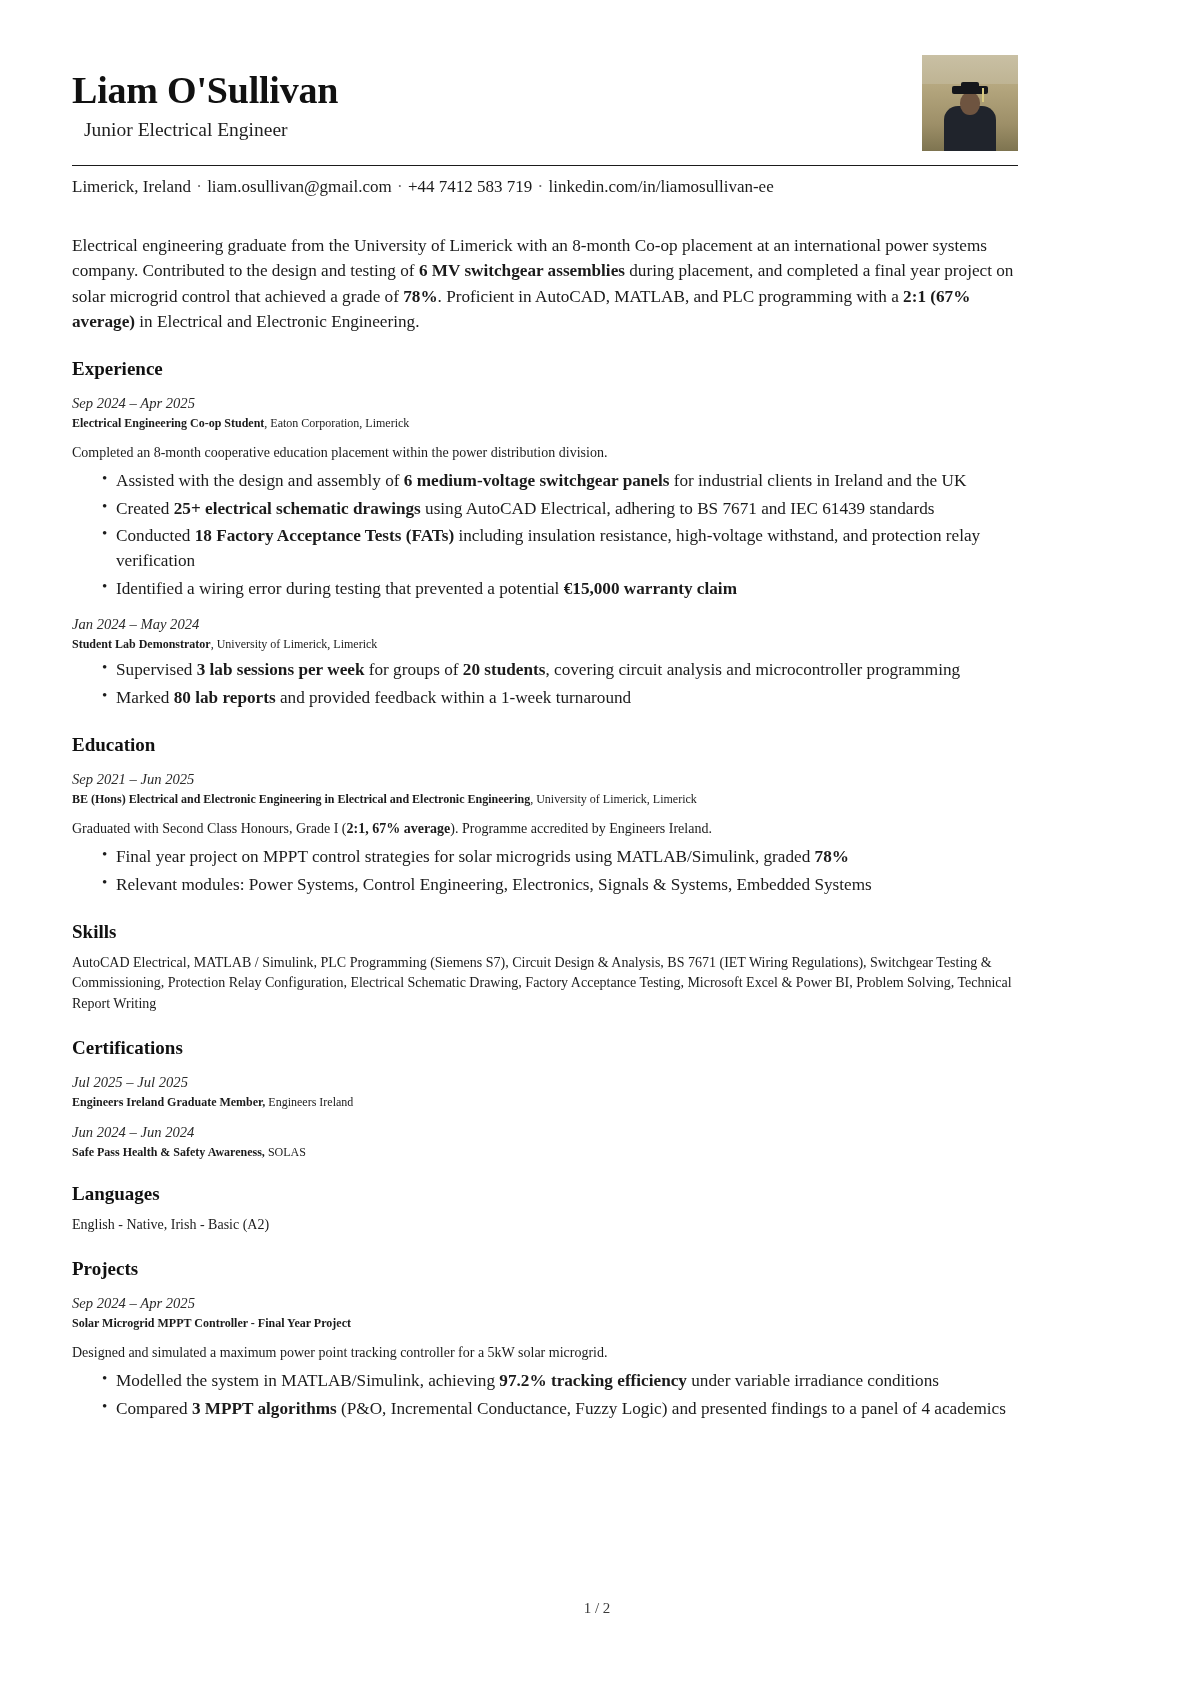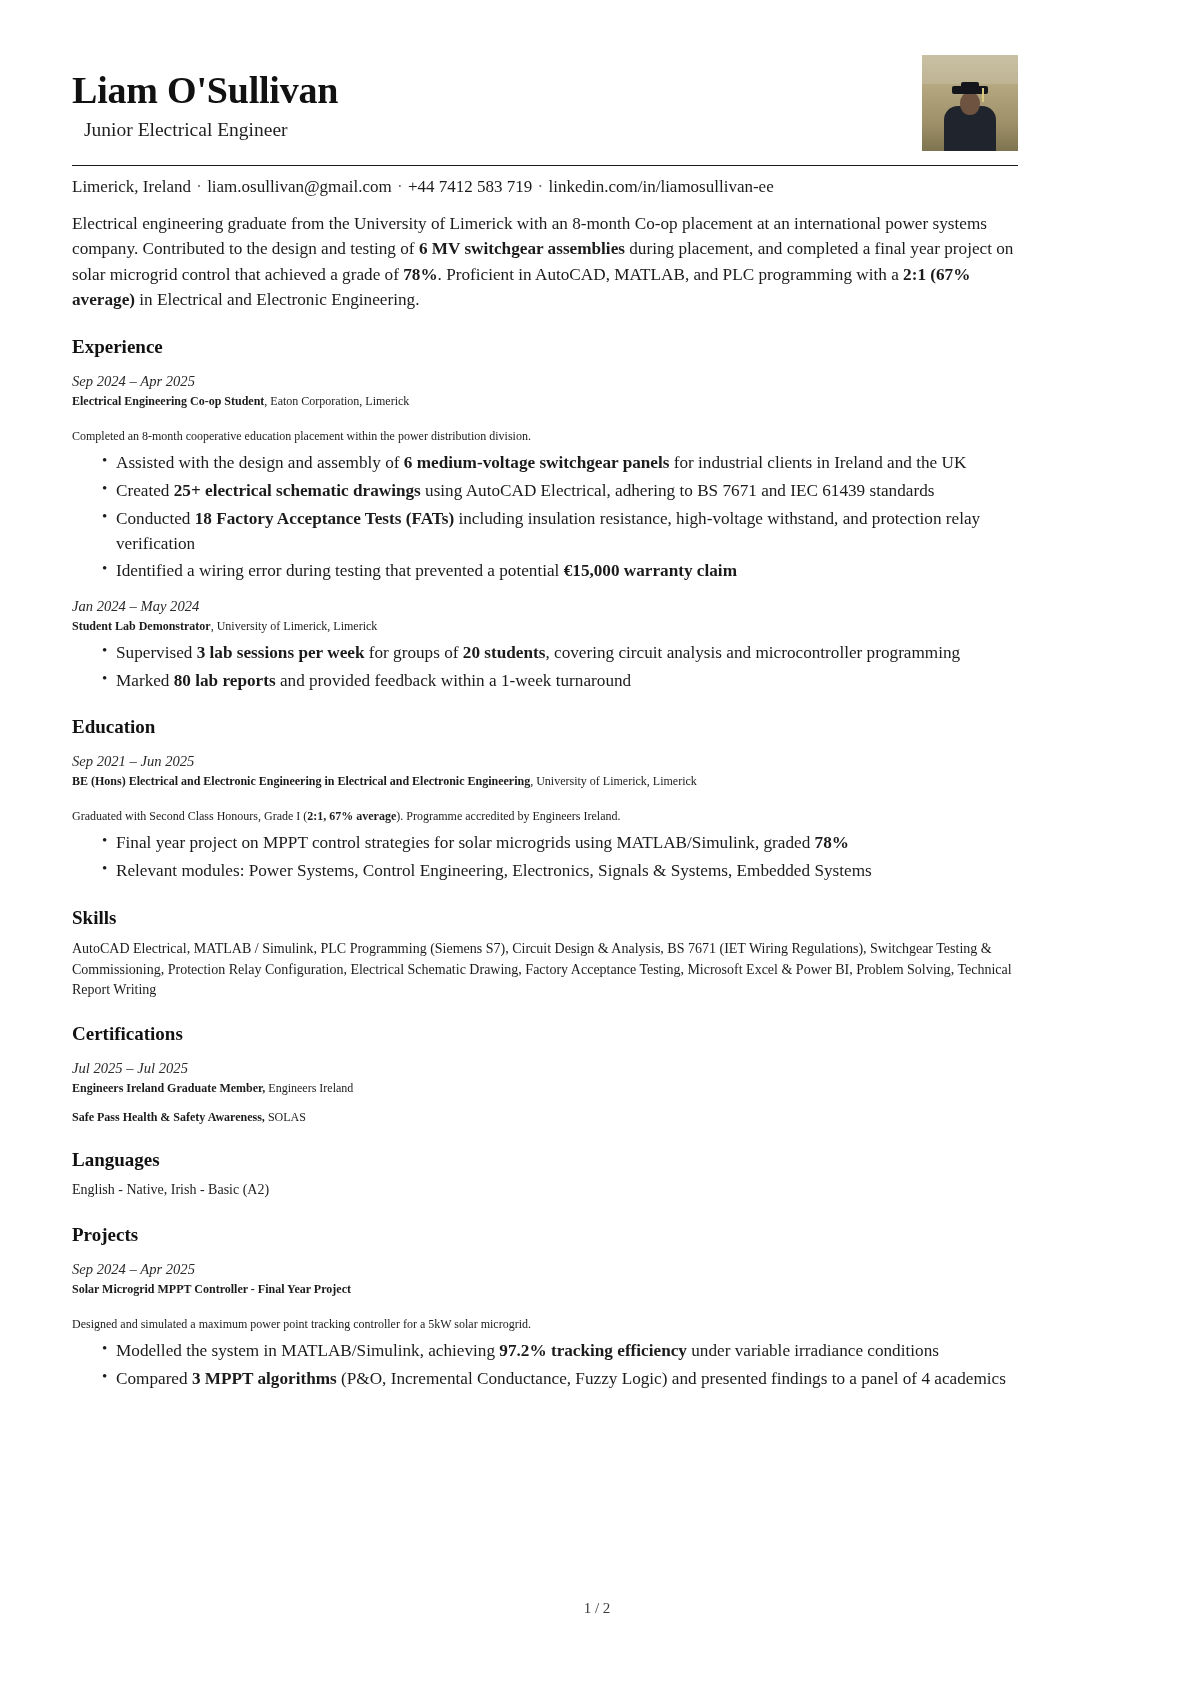--- a/index.html
+++ b/index.html
@@ -107,21 +107,21 @@
     margin-top: 10px;
     line-height: 1.35;
     color: #1b1b1b;
   }
   .contact .sep { color: #6a6a6a; padding: 0 1px; }
 
   
   .summary {
     font-size: 17.2px;
     line-height: 1.48;
-    margin-top: 12px;
+    margin-top: 34px;
     text-align: left;
     color: #1b1b1b;
   }
 
   
   .section { margin-top: 23px; }
   .section-title {
     font-size: 19px;
     font-weight: bold;
     margin: 0 0 9px 0;
@@ -137,24 +137,24 @@
     line-height: 1.3;
     margin-bottom: 2px;
   }
   .entry-title {
     font-size: 12px;
     line-height: 1.35;
     color: #1b1b1b;
   }
   .entry-title b { font-weight: bold; }
   .entry-desc {
-    font-size: 12px;
+    font-size: 14px;
     line-height: 1.42;
     color: #1b1b1b;
-    margin-top: 19px;
+    margin-top: 12px;
   }
   ul.bullets {
     margin: 6px 0 0 0;
     padding: 0 0 0 30px;
     list-style: none;
   }
   ul.bullets li {
     font-size: 17.2px;
     line-height: 1.45;
     margin: 0 0 3px 0;
@@ -262,20 +262,21 @@
         <div class="section-title">Skills</div>
         <div class="plain-text">AutoCAD Electrical, MATLAB / Simulink, PLC Programming (Siemens S7), Circuit Design &amp; Analysis, BS 7671 (IET Wiring Regulations), Switchgear Testing &amp; Commissioning, Protection Relay Configuration, Electrical Schematic Drawing, Factory Acceptance Testing, Microsoft Excel &amp; Power BI, Problem Solving, Technical Report Writing</div>
       </div>
       <div class="section">
         <div class="section-title">Certifications</div>
         <div class="entry">
           <div class="entry-date">Jul 2025 – Jul 2025</div>
           <div class="entry-title"><b>Engineers Ireland Graduate Member,</b><span> Engineers Ireland</span></div>
         </div>
         <div class="entry">
+          <div class="entry-date">Jun 2024 – Jun 2024</div>
           <div class="entry-title"><b>Safe Pass Health &amp; Safety Awareness,</b><span> SOLAS</span></div>
         </div>
       </div>
       <div class="section">
         <div class="section-title">Languages</div>
         <div class="plain-text">English - Native, Irish - Basic (A2)</div>
       </div>
       <div class="section">
         <div class="section-title">Projects</div>
         <div class="entry">

